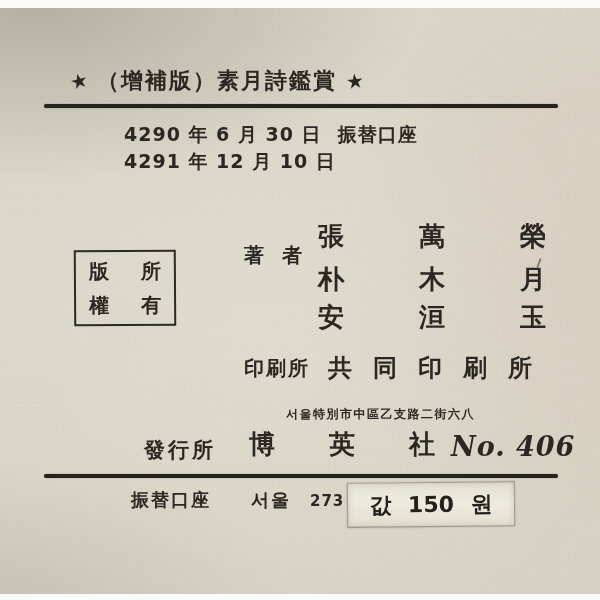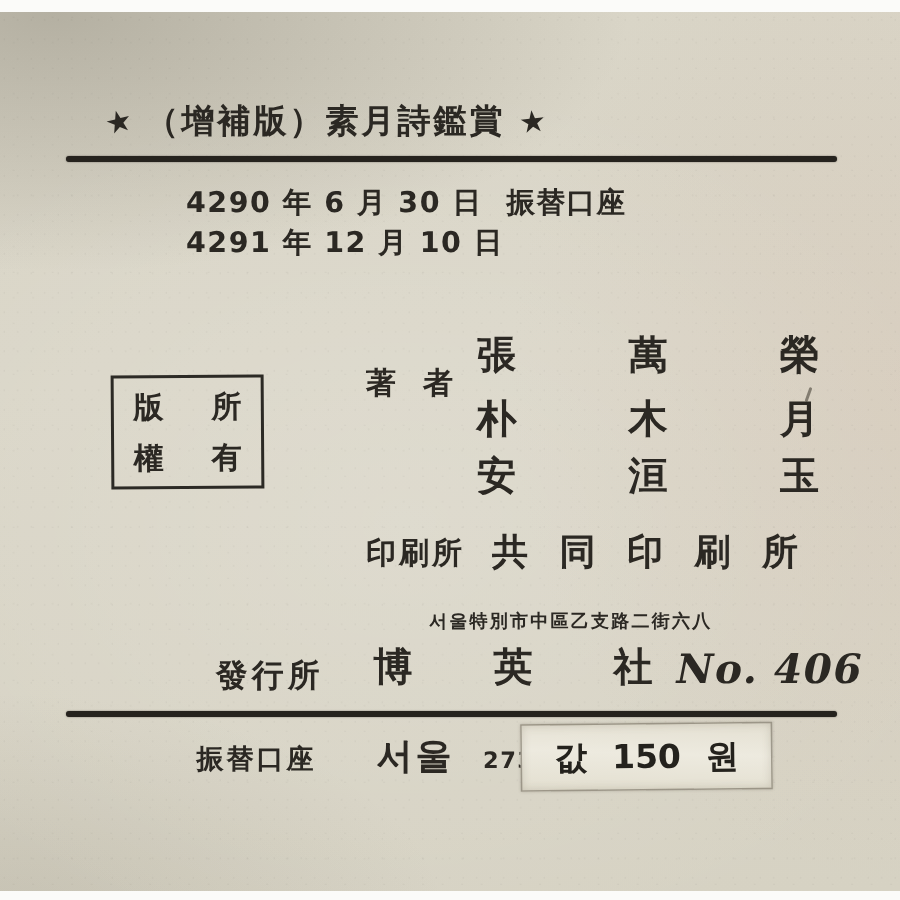--- a/index.html
+++ b/index.html
@@ -53,21 +53,21 @@
   .printer-row{left:328px;top:344px;width:204px;font-size:24px;font-weight:bold;}
   .address{position:absolute;left:250px;top:398px;font-size:12px;font-weight:bold;letter-spacing:1.5px;white-space:nowrap;margin-left:36px;}
   .house-label{left:144px;top:428px;font-size:21px;letter-spacing:3px;}
   .house-row{left:249px;top:419px;width:186px;font-size:26px;font-weight:bold;}
   .reg-no{
     position:absolute;left:451px;top:423px;font-size:27px;font-weight:bold;font-style:italic;
     font-family:"DejaVu Serif","Liberation Serif",serif;letter-spacing:1px;
   }
   .giro-row{position:absolute;left:131px;top:480px;display:flex;align-items:baseline;gap:16px;font-weight:bold;white-space:nowrap;}
   .giro-label{font-size:18px;letter-spacing:2px;}
-  .giro-city{font-size:24px;margin-left:24px;letter-spacing:2px;}
+  .giro-city{font-size:18px;margin-left:24px;letter-spacing:2px;}
   .giro-number{font-size:15px;margin-left:3px;letter-spacing:1px;}
   .price-label{
     position:absolute;left:347px;top:474px;width:166px;height:43px;
     background:linear-gradient(182deg,#e4e0d2,#edeadf 45%,#e3dfd0);
     border:1px solid rgba(94,88,72,.55);
     box-shadow:inset 0 0 6px rgba(120,112,92,.25),0 0 2px rgba(90,84,68,.3);
     display:flex;align-items:center;justify-content:center;
     font-size:22px;font-weight:bold;word-spacing:9px;color:#24221d;
     transform:rotate(-.6deg);
   }

